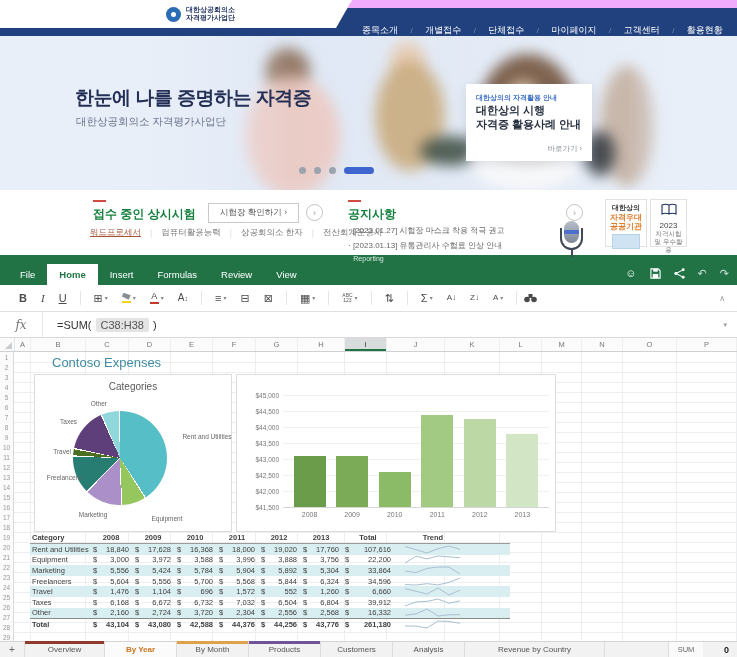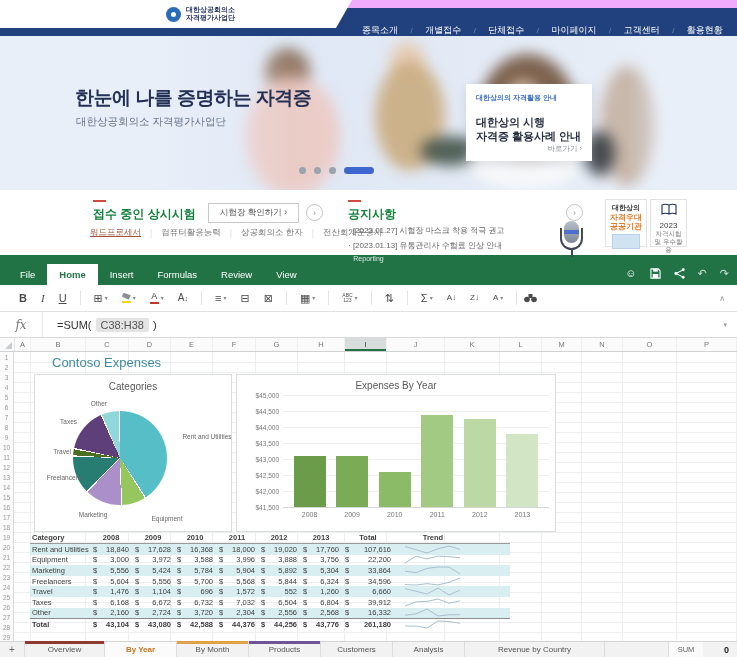--- a/index.html
+++ b/index.html
@@ -27,21 +27,21 @@
   .ph{position:absolute;filter:blur(7px);border-radius:50%;opacity:.85;}
   .hero-fadeL{position:absolute;left:0;top:0;width:290px;height:100%;
               background:linear-gradient(90deg,#e9eff9 35%,rgba(233,239,249,0));}
   .hero-fadeR{position:absolute;right:0;top:0;width:110px;height:100%;
               background:linear-gradient(270deg,#e9eff9 25%,rgba(233,239,249,0));}
   .hero-headline{left:75px;top:49px;font-size:19px;font-weight:bold;color:#232f55;letter-spacing:-.5px;z-index:3;}
   .hero-subtitle{left:76px;top:79px;font-size:10.5px;color:#68738a;z-index:3;}
   .hero-card{left:466px;top:48px;width:126px;height:77px;background:#fff;z-index:4;
              box-shadow:0 3px 10px rgba(30,50,90,.12);padding:9px 10px;box-sizing:border-box;}
   .hero-card-eyebrow{font-size:7px;font-weight:bold;color:#3b6fc4;}
-  .hero-card-title{font-size:11px;font-weight:bold;color:#2a3242;line-height:1.3;margin-top:12px;white-space:pre-line;}
+  .hero-card-title{font-size:11px;font-weight:bold;color:#2a3242;line-height:1.3;margin-top:0;white-space:pre-line;}
   .hero-card-link{position:absolute;right:10px;bottom:7px;font-size:7.5px;color:#8a8f99;cursor:pointer;}
   .dots{left:299px;top:131px;display:flex;align-items:center;gap:8px;z-index:3;}
   .dot{width:7px;height:7px;border-radius:50%;background:#9ba3ae;cursor:pointer;}
   .dot-active{width:30px;height:7px;border-radius:4px;background:#3f66cf;cursor:pointer;}
 
   
   .info-strip{top:190px;left:0;width:737px;height:65px;background:#fff;}
   .red-dash{width:13px;height:2px;background:#cf4b3f;}
   .sec-title{font-size:12px;font-weight:bold;color:#15803d;}
   .outline-btn{font-size:8.5px;color:#555;border:1px solid #c9c9c9;padding:3px 11px;background:#fff;cursor:pointer;white-space:nowrap;}
@@ -486,21 +486,20 @@
         <div class="pie-label" style="left: 108px; top: 140px; width: 48px; text-align: center;">Equipment</div>
         <div class="pie-label" style="left: 36px; top: 136px; width: 44px; text-align: center;">Marketing</div>
         <div class="pie-label" style="left: 0px; top: 99px; width: 46px; text-align: right;">Freelancers</div>
         <div class="pie-label" style="left: 2px; top: 73px; width: 34px; text-align: right;">Travel</div>
         <div class="pie-label" style="left: 8px; top: 43px; width: 34px; text-align: right;">Taxes</div>
         <div class="pie-label" style="left: 38px; top: 25px; width: 34px; text-align: right;">Other</div>
       </div>
   </div>
 
   <div class="chart-panel" style="left:236px;top:22px;width:320px;height:158px">
-    <div class="chart-title" style="top:5px">Expenses By Year</div>
     <div id="bar-yaxis">
         <div class="ytick" style="left: 4px; top: 17px;">$45,000</div>
         <div class="ytick" style="left: 4px; top: 33px;">$44,500</div>
         <div class="ytick" style="left: 4px; top: 49px;">$44,000</div>
         <div class="ytick" style="left: 4px; top: 65px;">$43,500</div>
         <div class="ytick" style="left: 4px; top: 81px;">$43,000</div>
         <div class="ytick" style="left: 4px; top: 97px;">$42,500</div>
         <div class="ytick" style="left: 4px; top: 113px;">$42,000</div>
         <div class="ytick" style="left: 4px; top: 129px;">$41,500</div>
       </div>

